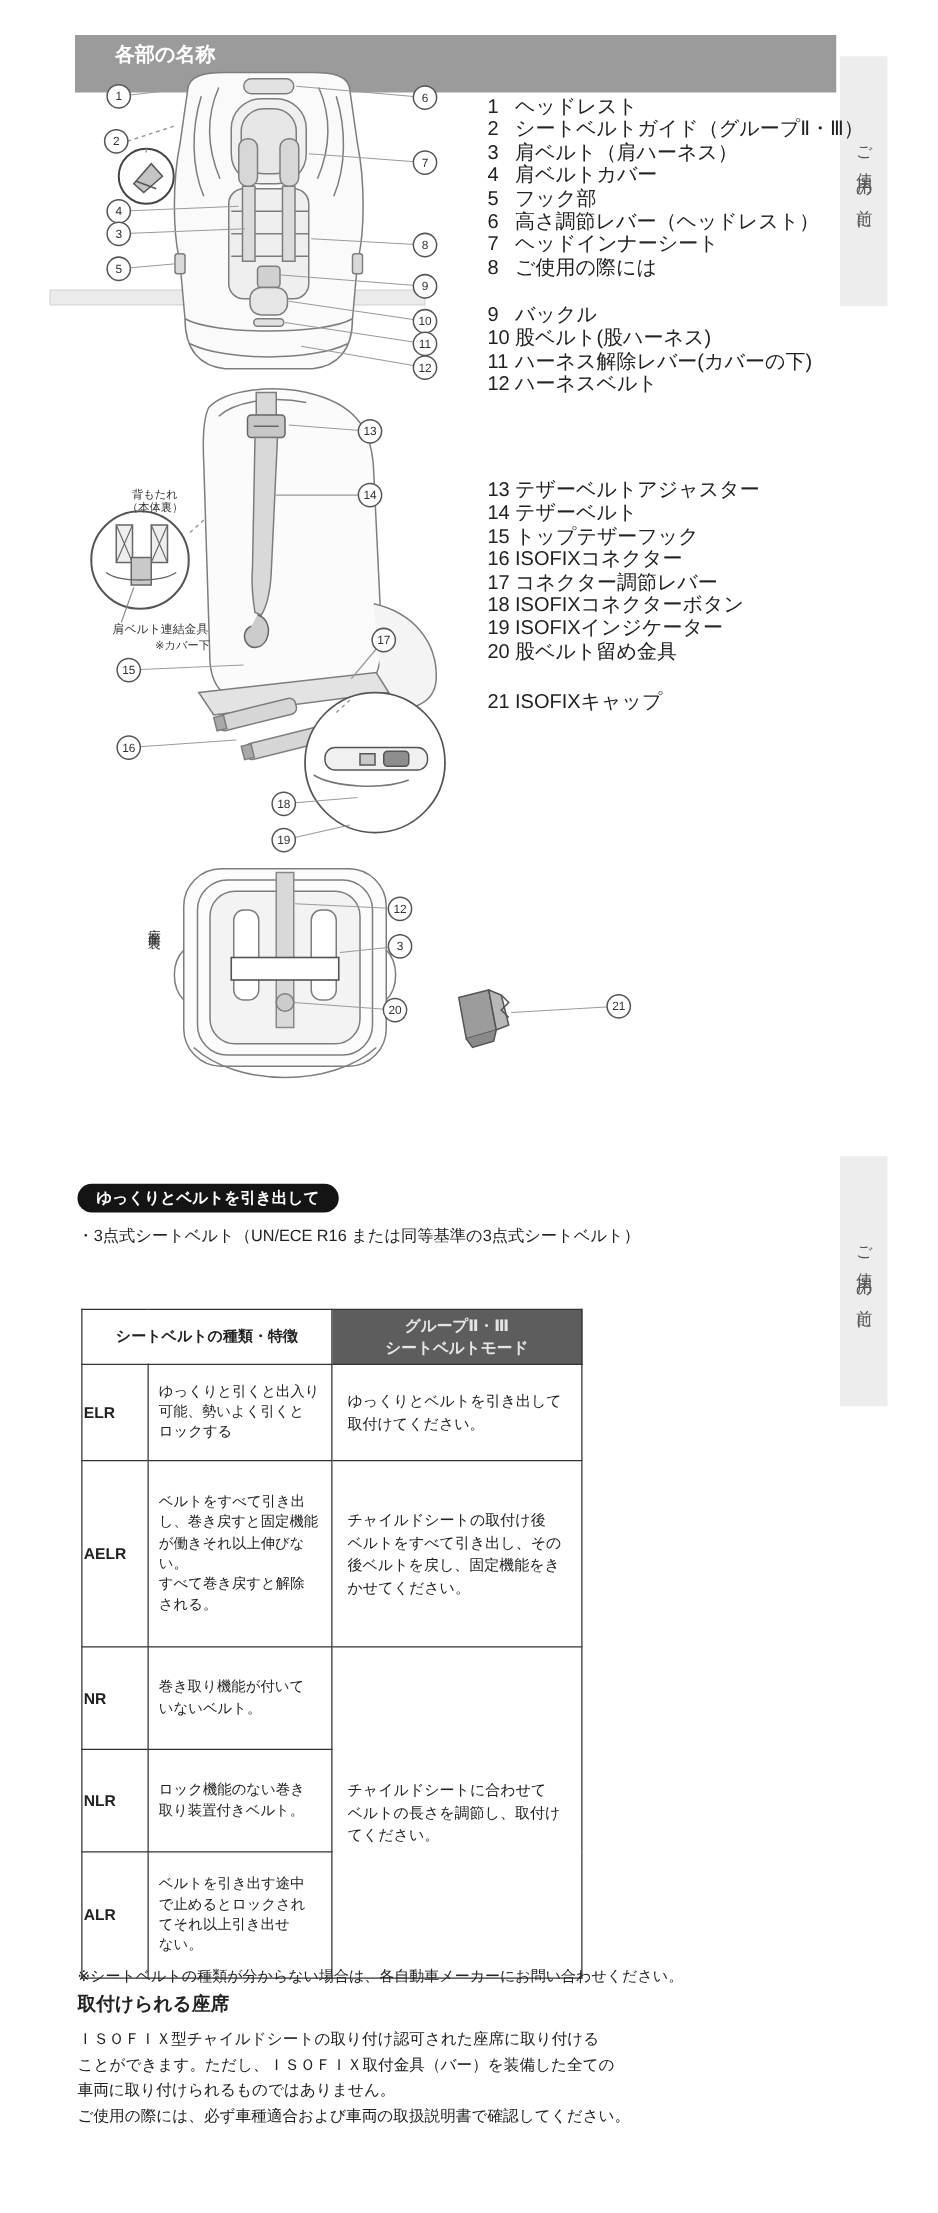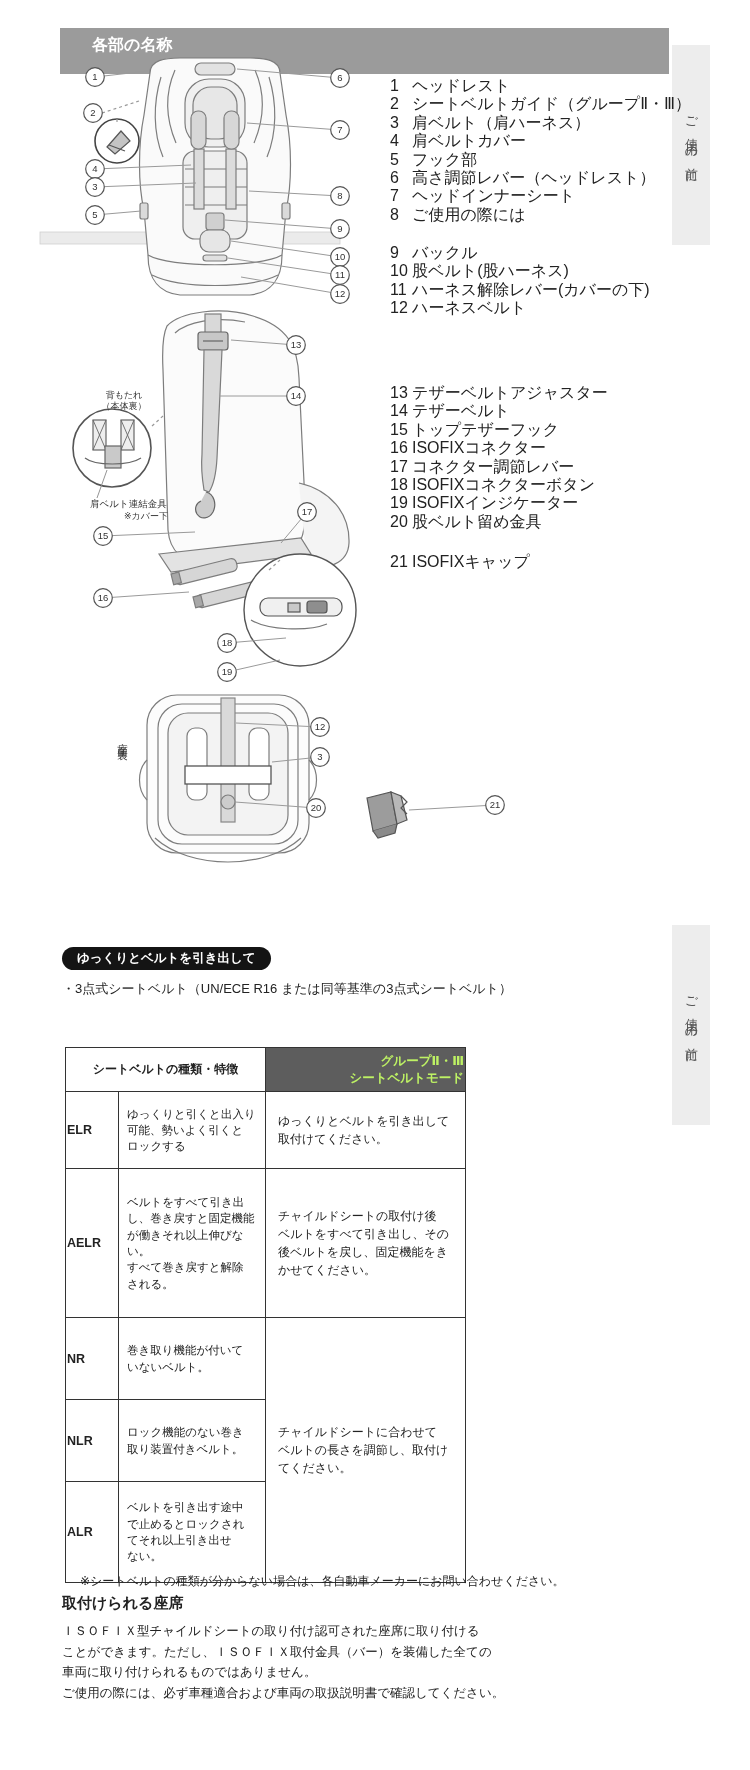--- a/index.html
+++ b/index.html
@@ -17,25 +17,25 @@
   .part-num{display:inline-block;min-width:22px;}
   .diagram-note{position:absolute;font-size:9px;line-height:10.5px;color:#333;}
   .badge-black{position:absolute;left:62px;top:947px;height:23px;line-height:23px;padding:0 15px;
                border-radius:12px;background:#141414;color:#fff;font-size:12.5px;font-weight:bold;}
   .bullet-line{position:absolute;left:62px;top:980px;font-size:13px;}
   .belt-table{position:absolute;left:65px;top:1023px;width:400px;border-collapse:collapse;
               font-size:11.5px;color:#222;table-layout:fixed;}
   .belt-table th,.belt-table td{border:1px solid #333;box-sizing:border-box;}
   .belt-table{border:1.5px solid #333;margin-top:24px;}
   .th-left{background:#fff;font-weight:600;font-size:12px;text-align:center;}
-  .th-right{background:#5d5d5d;color:#bef264;font-weight:bold;font-size:12.5px;text-align:right;line-height:1.35;}
+  .th-right{background:#5d5d5d;color:#e5e5e5;font-weight:bold;font-size:12.5px;text-align:center;line-height:1.35;}
   .td-code{font-weight:bold;font-size:12.5px;text-align:left;vertical-align:middle;}
   .td-desc{padding:6px 8px;vertical-align:middle;white-space:pre-line;line-height:1.42;}
   .td-mode{padding:2px 12px;vertical-align:middle;white-space:pre-line;font-size:12px;line-height:1.5;}
-  .footnote{position:absolute;left:80px;top:1573px;font-size:12px;text-align:center;}
+  .footnote{position:absolute;left:62px;top:1573px;font-size:12px;text-align:center;}
   .seats-heading{position:absolute;left:62px;top:1594px;font-size:15px;font-weight:bold;}
   .seats-text{position:absolute;left:62px;top:1621px;font-size:12.5px;line-height:20.5px;}
   .v-label{position:absolute;writing-mode:vertical-rl;font-size:10.5px;letter-spacing:3px;color:#333;}
 </style>
 </head>
 <body>
 
 <div class="page">
 
   <div class="bar-gray">

